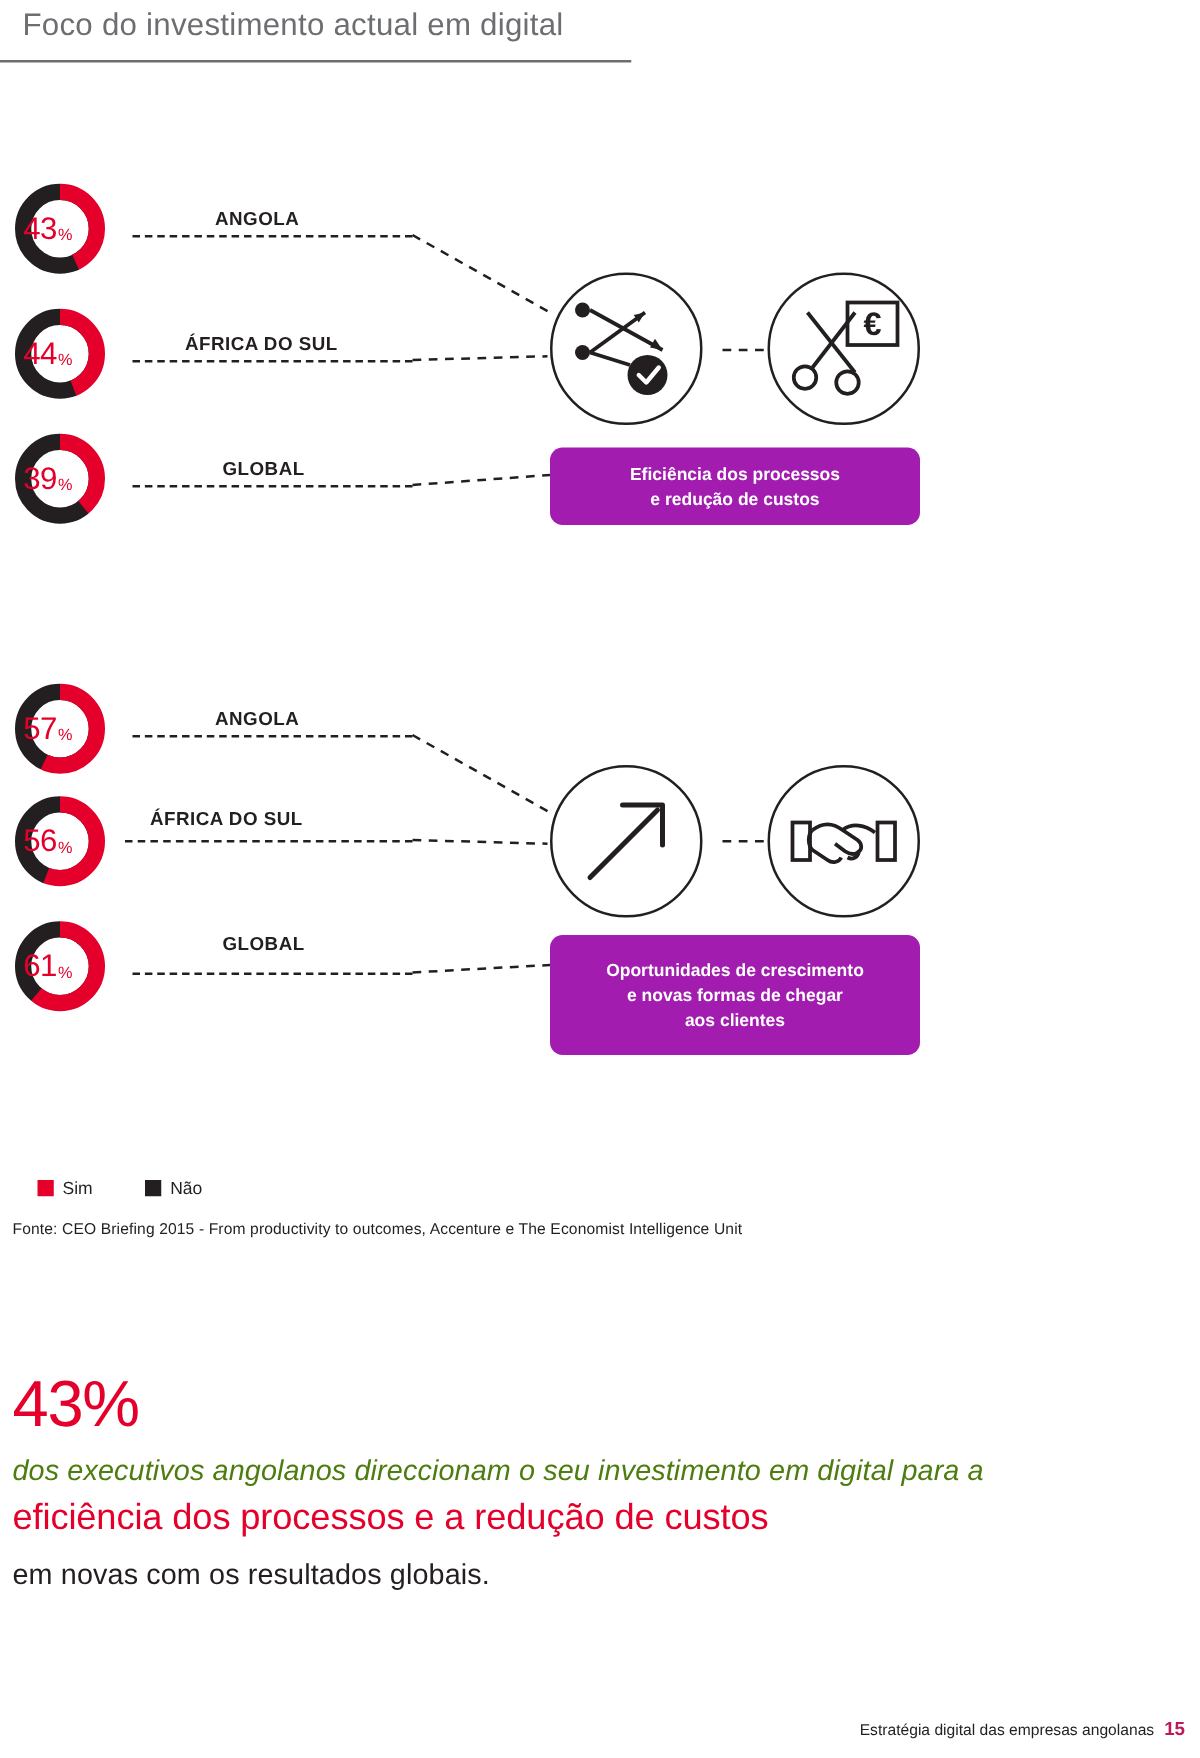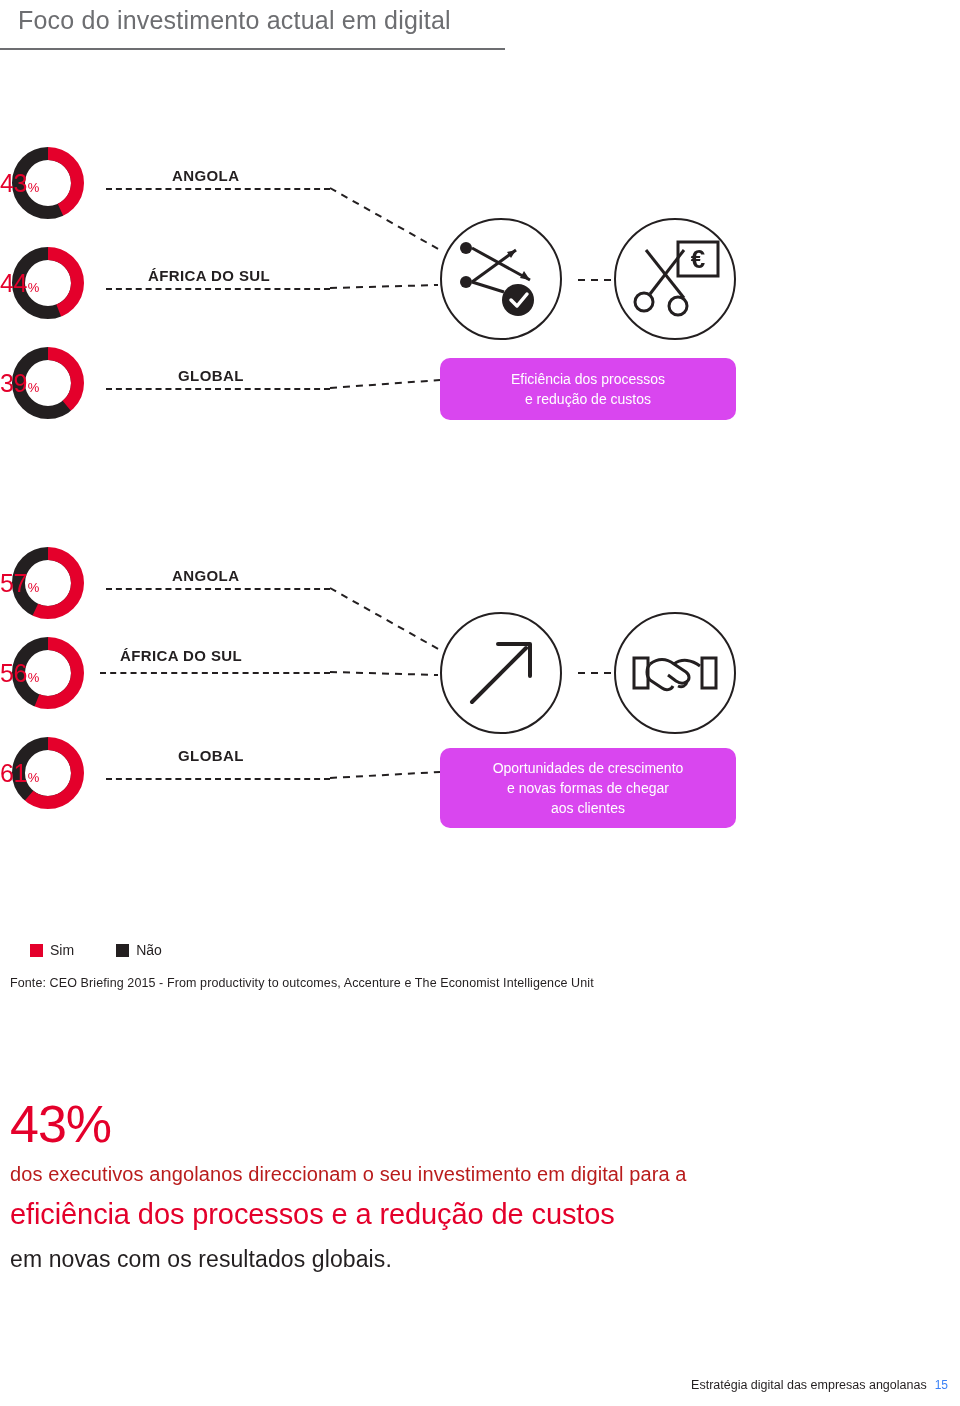--- a/index.html
+++ b/index.html
@@ -52,20 +52,21 @@
   }
   .donut svg { display: block; }
   .donut-label {
     position: absolute;
     left: 0;
     top: 0;
     width: 76px;
     height: 76px;
     display: flex;
     align-items: center;
+    justify-content: center;
     font-size: 25px;
     color: #e4002b;
     font-weight: 400;
     letter-spacing: -0.5px;
   }
   .donut-label .pct {
     font-size: 13px;
     margin-left: 1px;
     position: relative;
     top: 4px;
@@ -97,25 +98,25 @@
     position: absolute;
     border-radius: 50%;
     border: 2px solid #231f20;
     background: #fff;
     box-sizing: border-box;
   }
 
   
   .callout {
     position: absolute;
-    background: #d946ef;
+    background: #a21caf;
     color: #ffffff;
     border-radius: 10px;
     font-size: 14px;
-    font-weight: 400;
+    font-weight: 700;
     line-height: 1.45;
     text-align: center;
     display: flex;
     align-items: center;
     justify-content: center;
     padding: 8px 10px;
     box-sizing: border-box;
   }
 
   
@@ -154,23 +155,24 @@
     top: 1094px;
     font-size: 52px;
     color: #e4002b;
     font-weight: 400;
     letter-spacing: -1px;
   }
   .stat-line-1 {
     position: absolute;
     left: 10px;
     top: 1163px;
-    font-size: 20px;
-    color: #b91c1c;
+    font-size: 23px;
+    color: #4d7c0f;
     letter-spacing: 0.1px;
+    font-style: italic;
   }
   .stat-line-2 {
     position: absolute;
     left: 10px;
     top: 1198px;
     font-size: 29px;
     color: #e4002b;
     letter-spacing: -0.1px;
   }
   .stat-line-3 {
@@ -187,24 +189,24 @@
     position: absolute;
     right: 12px;
     bottom: 14px;
     font-size: 12.5px;
     color: #231f20;
     display: flex;
     align-items: center;
     padding-left: 37px;
   }
   .footer .page-no {
-    font-size: 12px;
-    font-weight: 400;
+    font-size: 15px;
+    font-weight: 700;
     margin-left: 8px;
-    color: #3b82f6;
+    color: #be185d;
   }
 </style>
 </head>
 <body>
 
 <div class="page-title">Foco do investimento actual em digital</div>
 <div class="title-rule"></div>
 
 <div class="donut-row" style="top:145px;">
   <div class="donut">
@@ -358,21 +360,21 @@
     <rect x="18" y="44" width="14" height="30" fill="none" stroke="#231f20" stroke-width="3"></rect>
     <rect x="86" y="44" width="14" height="30" fill="none" stroke="#231f20" stroke-width="3"></rect>
     <path d="M34,50 C42,44 50,44 58,50 L70,58 C74,61 74,66 70,68 C67,70 63,69 60,67
              L52,61" fill="none" stroke="#231f20" stroke-width="3" stroke-linejoin="round"></path>
     <path d="M58,50 C66,44 76,46 84,52" fill="none" stroke="#231f20" stroke-width="3"></path>
     <path d="M34,50 C30,54 30,62 34,66 L46,74 C50,77 55,76 57,72" fill="none" stroke="#231f20" stroke-width="3" stroke-linejoin="round"></path>
     <path d="M62,72 C66,74 70,72 71,68" fill="none" stroke="#231f20" stroke-width="3"></path>
   </svg>
 </div>
 
-<div class="callout" style="left:440px; top:748px; width:296px; height:80px;justify-content:center;">
+<div class="callout" style="left:440px; top:748px; width:296px; height:96px;justify-content:center;">
   <span style="white-space:pre-line;">Oportunidades de crescimento
 e novas formas de chegar
 aos clientes</span>
 </div>
 
 <div class="legend">
   <span class="item">
     <span class="swatch sw-yes"></span>
     <span>Sim</span>
   </span>

